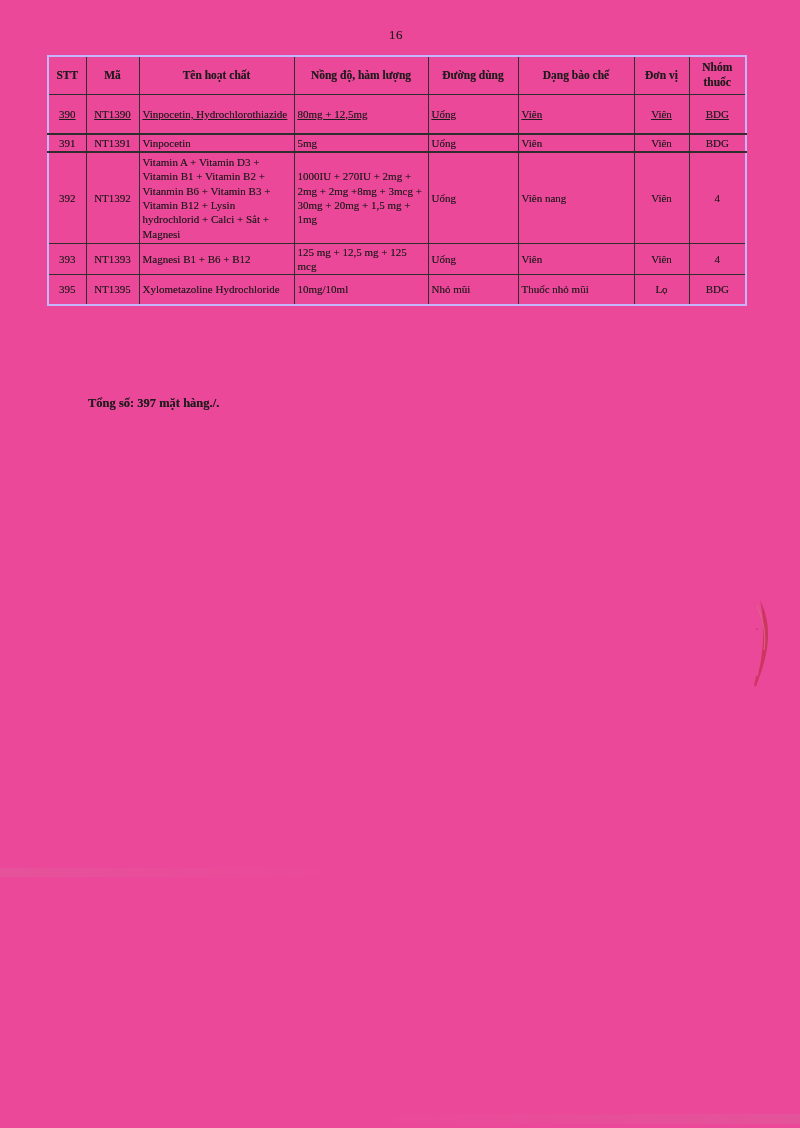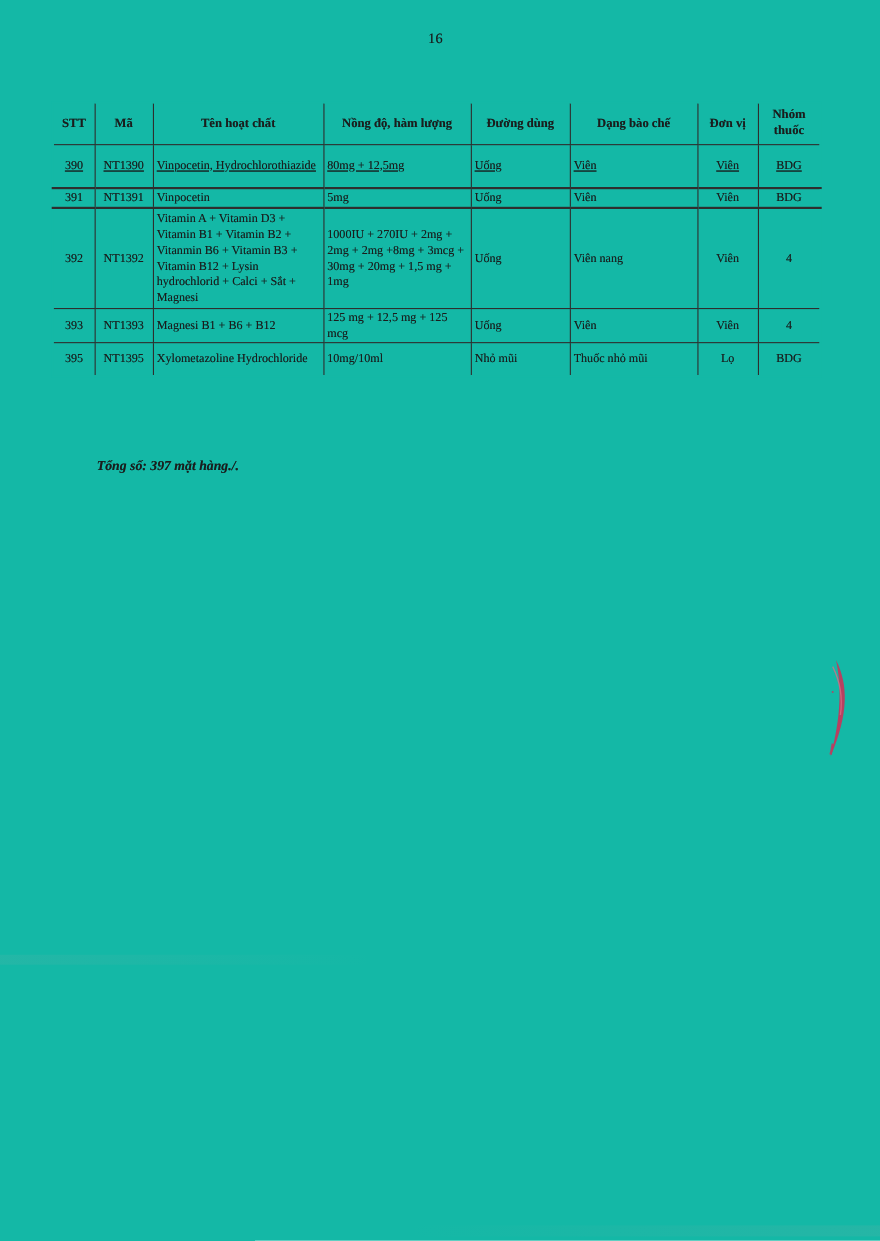--- a/index.html
+++ b/index.html
@@ -6,37 +6,37 @@
   html,body { width:800px; height:1128px; }
   body {
     background:#ffffff;
     font-family:"Liberation Serif", serif;
     color:#1c1c1c;
     position:relative;
     overflow:hidden;
   }
   .page {
     position:absolute; left:0; top:0; width:800px; height:1128px;
-    background:#14b8a6; overflow:hidden;
+    background:#ec4899; overflow:hidden;
   }
   .page-number {
     position:absolute; top:27px; left:0; width:792px;
     text-align:center; font-size:13px; letter-spacing:0.5px;
     text-shadow:0 0 0.4px rgba(0,0,0,0.5);
   }
   table.drug-table {
     position:absolute; left:47px; top:55px; width:698px;
     border-collapse:collapse; table-layout:fixed;
     font-size:11px; line-height:1.3;
     text-shadow:0 0 0.4px rgba(0,0,0,0.45);
   }
   table.drug-table, .drug-table th, .drug-table td {
     border:1px solid #2e2e2e;
   }
-  table.drug-table { border:2px solid #14b8a6;margin-top:37px; }
+  table.drug-table { border:2px solid #c4b5fd; }
   .drug-table th {
     font-weight:bold; font-size:11.5px; text-align:center;
     vertical-align:middle; padding:2px 2px; height:38px;
   }
   .drug-table td {
     padding:1px 3px; vertical-align:middle;
   }
   .drug-table td.col-stt, .drug-table td.col-ma,
   .drug-table td.col-donvi, .drug-table td.col-nhom { text-align:center; }
   .drug-table td.col-ten, .drug-table td.col-nongdo,
@@ -51,24 +51,23 @@
   .drug-table tbody tr:nth-child(1) td,
   .drug-table tbody tr:nth-child(2) td { border-bottom-width:2px; }
   .drug-table tbody tr:nth-child(3){ height:91px; }
   .drug-table tbody tr:nth-child(4){ height:29px; }
   .drug-table tbody tr:nth-child(5){ height:30px; }
   .drug-table tbody tr:nth-child(6){ height:32px; }
   .drug-table tbody tr:nth-child(7){ height:32px; }
   .drug-table tbody tr:nth-child(8){ height:32px; }
 
   .total-line {
-    position:absolute; left:88px; top:416px;
+    position:absolute; left:88px; top:396px;
     font-weight:bold; font-size:12.5px;
     text-shadow:0 0 0.4px rgba(0,0,0,0.5);
-    font-style:italic;
   }
   .stamp-edge {
     position:absolute; left:748px; top:598px; width:28px; height:92px;
   }
   .scan-streak-1 {
     position:absolute; left:0; top:868px; width:340px; height:9px;
     background:linear-gradient(90deg, rgba(170,170,170,0.10), rgba(170,170,170,0));
   }
   .scan-streak-2 {
     position:absolute; right:0; bottom:4px; width:430px; height:10px;

